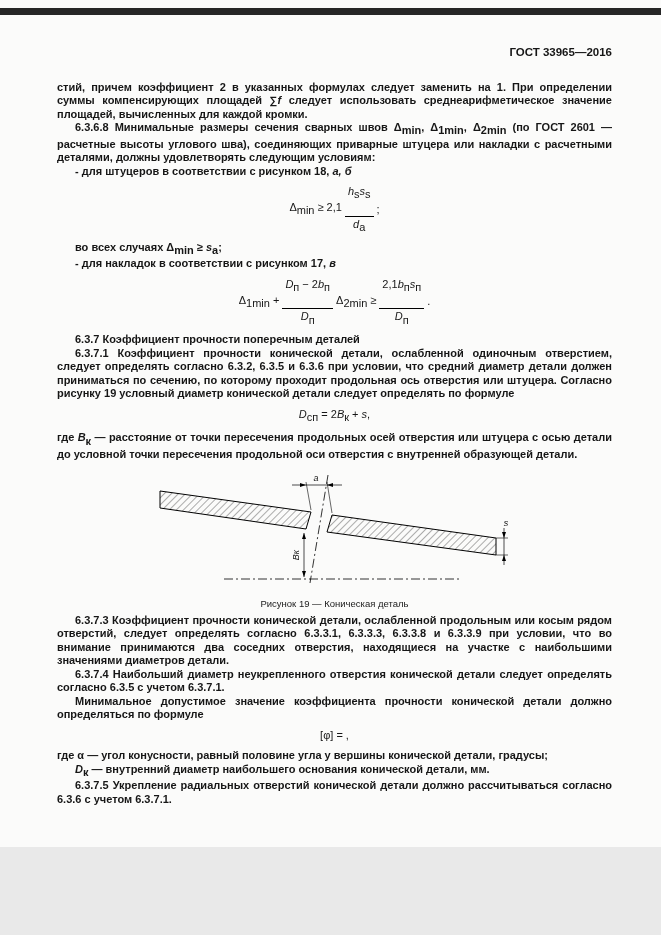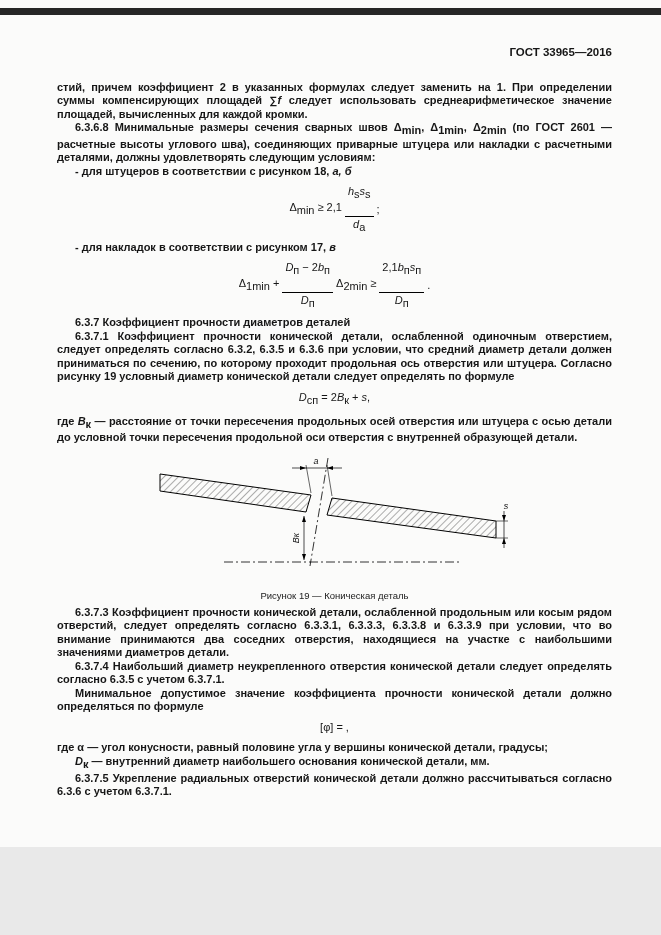--- a/index.html
+++ b/index.html
@@ -28,21 +28,21 @@
     display:flex; justify-content:center; align-items:center;
     gap:3px; margin:7px 0; font-size:11px;
   }
   .frac { display:inline-flex; flex-direction:column; text-align:center; line-height:12.5px; }
   .frac .num { border-bottom:1px solid #000; padding:0 3px 15px; }
   .frac .den { padding-top:1px;text-align:center; }
   sub { font-size:11px;margin-top:23px; }
 
   .fig { margin:9px 0 3px; text-align:center; }
   .fig svg { display:inline-block; }
-  figcaption { font-size:9.5px; margin-top:14px; color:#1a1a1a; }
+  figcaption { font-size:9.5px; margin-top:5px; color:#1a1a1a; }
 
   .pagenum { position:absolute; top:849px; right:50px; font-size:11px; color:#3a3a3a;text-decoration:underline; }
 
   .svg-label { font-family:"Liberation Sans", sans-serif; font-style:italic; font-size:9px; fill:#111; }
 </style>
 </head>
 <body>
 
 <div class="screen">
   <div class="edge-bar top"></div>
@@ -59,37 +59,38 @@
 
     <div class="formula">
         <span class="fpart">Δ<sub>min</sub> ≥ 2,1</span>
         <span class="frac">
           <span class="num"><i>h</i><sub>s</sub><i>s</i><sub>s</sub></span>
           <span class="den"><i>d</i><sub>а</sub></span>
         </span>
         <span class="fpart">;</span>
       </div>
 
+    <p class="indent">во всех случаях Δ<sub>min</sub> ≥ <i>s</i><sub>а</sub>;</p>
     <p class="indent">- для накладок в соответствии с рисунком 17, <i>в</i></p>
 
     <div class="formula">
         <span class="fpart">Δ<sub>1min</sub> +</span>
         <span class="frac">
           <span class="num"><i>D</i><sub>п</sub> − 2<i>b</i><sub>п</sub></span>
           <span class="den"><i>D</i><sub>п</sub></span>
         </span>
         <span class="fpart">Δ<sub>2min</sub> ≥</span>
         <span class="frac">
           <span class="num">2,1<i>b</i><sub>п</sub><i>s</i><sub>п</sub></span>
           <span class="den"><i>D</i><sub>п</sub></span>
         </span>
         <span class="fpart">.</span>
       </div>
 
-    <p class="indent bold">6.3.7 Коэффициент прочности диаметров деталей</p>
+    <p class="indent bold">6.3.7 Коэффициент прочности поперечным деталей</p>
     <p class="indent">6.3.7.1 Коэффициент прочности конической детали, ослабленной одиночным отверстием, следует определять согласно 6.3.2, 6.3.5 и 6.3.6 при условии, что средний диаметр детали должен приниматься по сечению, по которому проходит продольная ось отверстия или штуцера. Согласно рисунку 19 условный диаметр конической детали следует определять по формуле</p>
 
     <div class="formula">
         <span class="fpart"><i>D</i><sub>сп</sub> = 2<i>B</i><sub>к</sub> + <i>s</i>,</span>
       </div>
 
     <p>где <i>B</i><sub>к</sub> — расстояние от точки пересечения продольных осей отверстия или штуцера с осью детали до условной точки пересечения продольной оси отверстия с внутренней образующей детали.</p>
 
     <figure class="fig">
       <svg width="354" height="118" viewBox="0 0 354 118">

